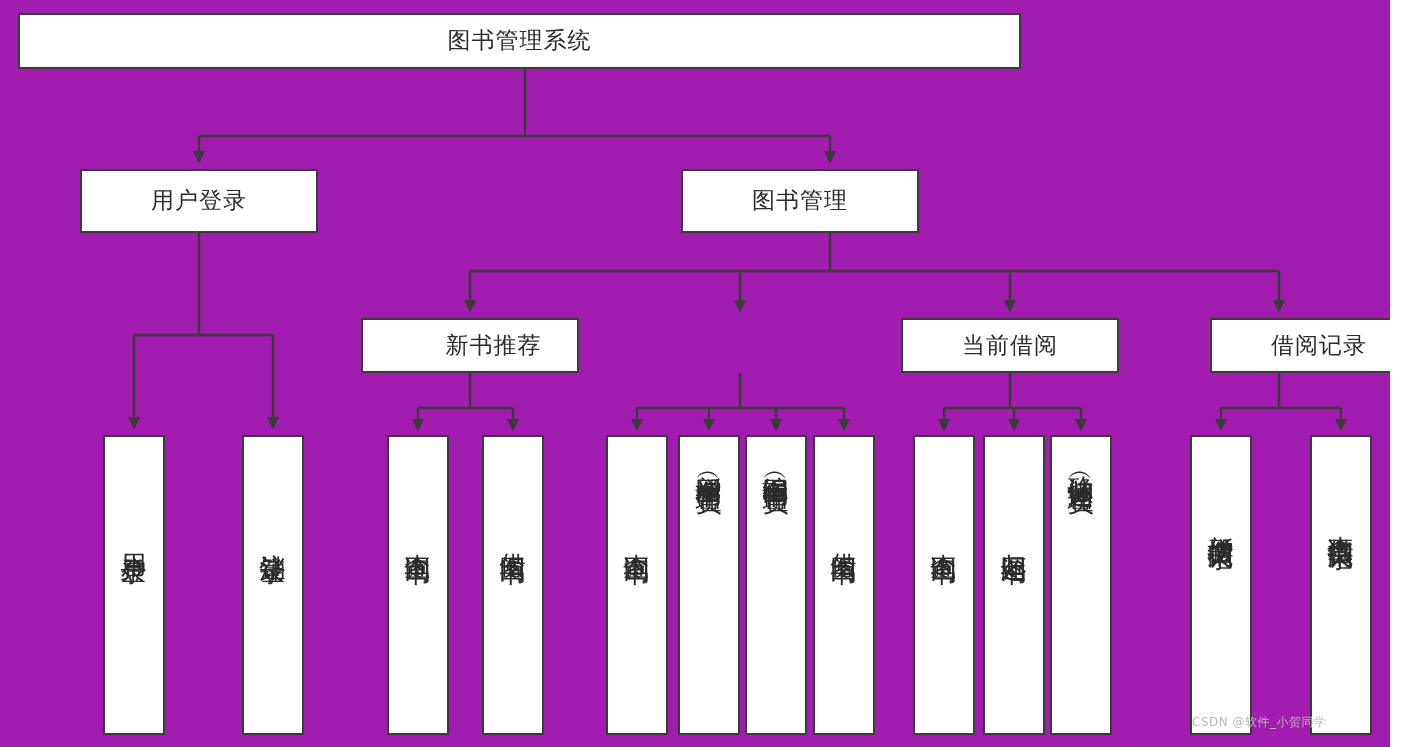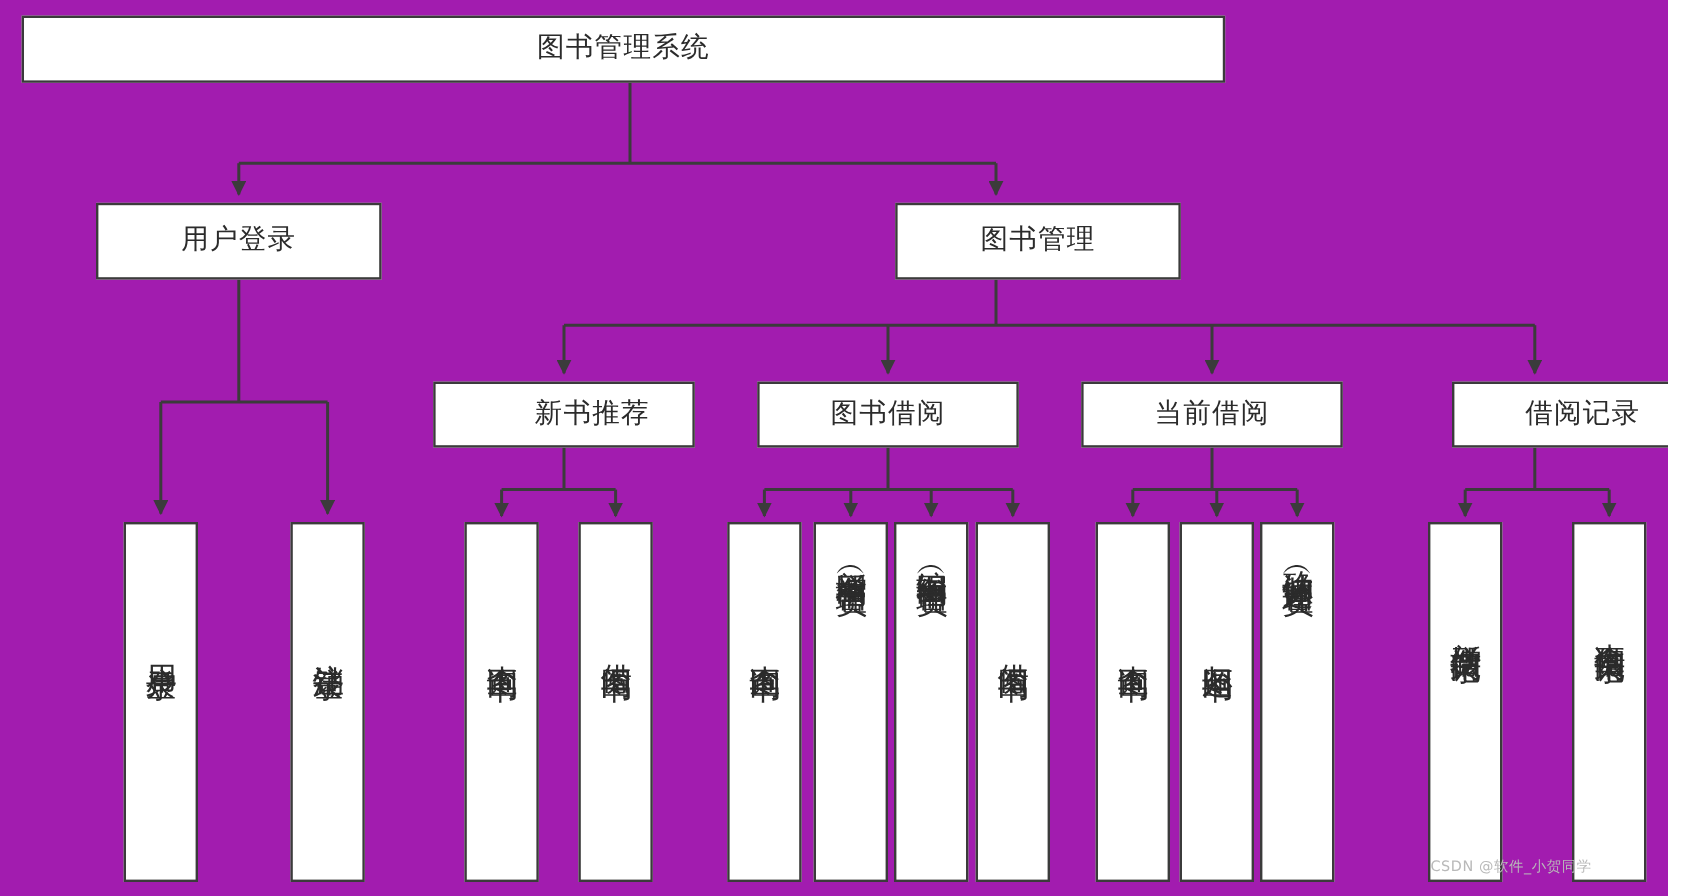--- a/index.html
+++ b/index.html
@@ -131,30 +131,27 @@
     </g>
   </svg>
 
   <div class="node root horiz" style="left:18px; top:13px; width:1003px; height:56px;">
     <span>图书管理系统</span>
   </div>
 
   <div class="node horiz" style="left:80px; top:169px; width:238px; height:64px;">
     <span>用户登录</span>
   </div>
-  <div class="node horiz" style="left:746px; top:169px; width:238px; height:64px;">
+  <div class="node horiz" style="left:681px; top:169px; width:238px; height:64px;">
     <span>图书管理</span>
   </div>
 
   <div class="node horiz" style="left:361px; top:318px; width:218px; height:55px;padding-left:47px;">
     <span>新书推荐</span>
   </div>
-  <div class="node horiz" style="left:631px; top:318px; width:218px; height:55px;">
-    <span>图书借阅</span>
-  </div>
   <div class="node horiz" style="left:901px; top:318px; width:218px; height:55px;">
     <span>当前借阅</span>
   </div>
   <div class="node horiz" style="left:1210px; top:318px; width:218px; height:55px;">
     <span>借阅记录</span>
   </div>
 
   <div class="node vert mid" style="left:103px; top:435px; width:62px; height:300px;">
     <span class="vtext">用户登录</span>
   </div>

